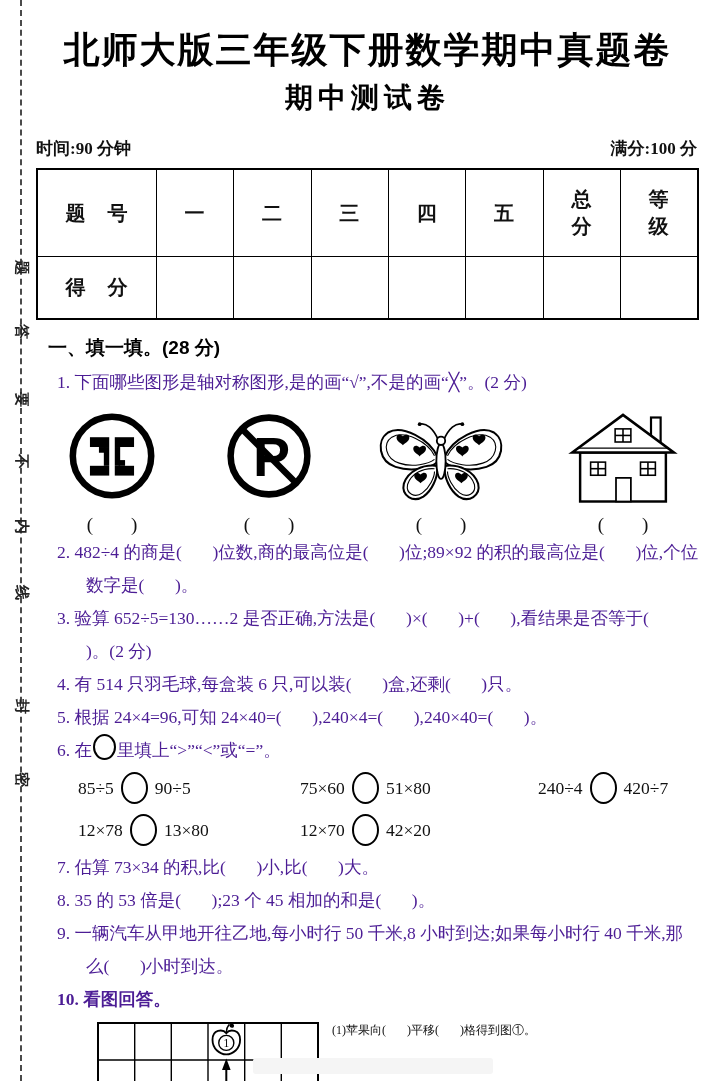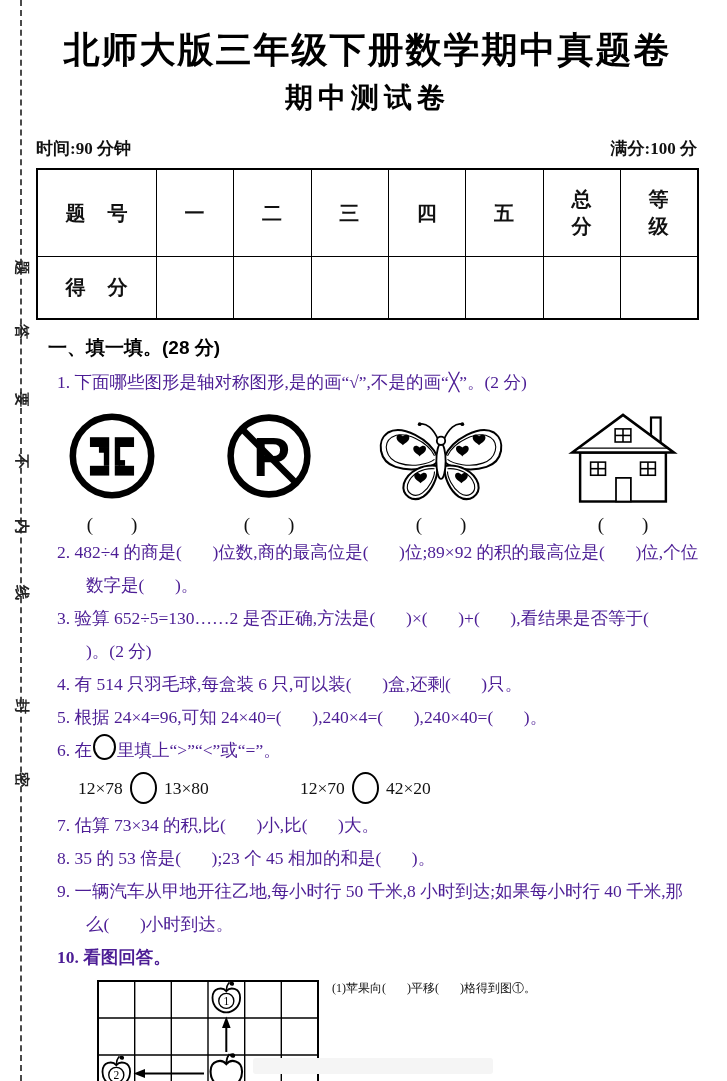--- a/index.html
+++ b/index.html
@@ -196,20 +196,25 @@
     </div>
 
     <div class="question">2. 482÷4 的商是(       )位数,商的最高位是(       )位;89×92 的积的最高位是(       )位,个位数字是(       )。</div>
     <div class="question">3. 验算 652÷5=130……2 是否正确,方法是(       )×(       )+(       ),看结果是否等于(       )。(2 分)</div>
     <div class="question">4. 有 514 只羽毛球,每盒装 6 只,可以装(       )盒,还剩(       )只。</div>
     <div class="question">5. 根据 24×4=96,可知 24×40=(       ),240×4=(       ),240×40=(       )。</div>
 
     <div class="question"><span>6. 在</span><span class="inline-circle"></span><span>里填上“&gt;”“&lt;”或“=”。</span></div>
 
     <div class="cmp-row">
+      <span class="cmp-cell c1"><span>85÷5</span><span class="cmp-circle"></span><span>90÷5</span></span>
+      <span class="cmp-cell c2"><span>75×60</span><span class="cmp-circle"></span><span>51×80</span></span>
+      <span class="cmp-cell"><span>240÷4</span><span class="cmp-circle"></span><span>420÷7</span></span>
+    </div>
+    <div class="cmp-row">
       <span class="cmp-cell c1"><span>12×78</span><span class="cmp-circle"></span><span>13×80</span></span>
       <span class="cmp-cell"><span>12×70</span><span class="cmp-circle"></span><span>42×20</span></span>
     </div>
 
     <div class="question">7. 估算 73×34 的积,比(       )小,比(       )大。</div>
     <div class="question">8. 35 的 53 倍是(       );23 个 45 相加的和是(       )。</div>
     <div class="question">9. 一辆汽车从甲地开往乙地,每小时行 50 千米,8 小时到达;如果每小时行 40 千米,那么(       )小时到达。</div>
     <div class="question q-bold-num">10. 看图回答。</div>
 
     <div class="q10-row">

